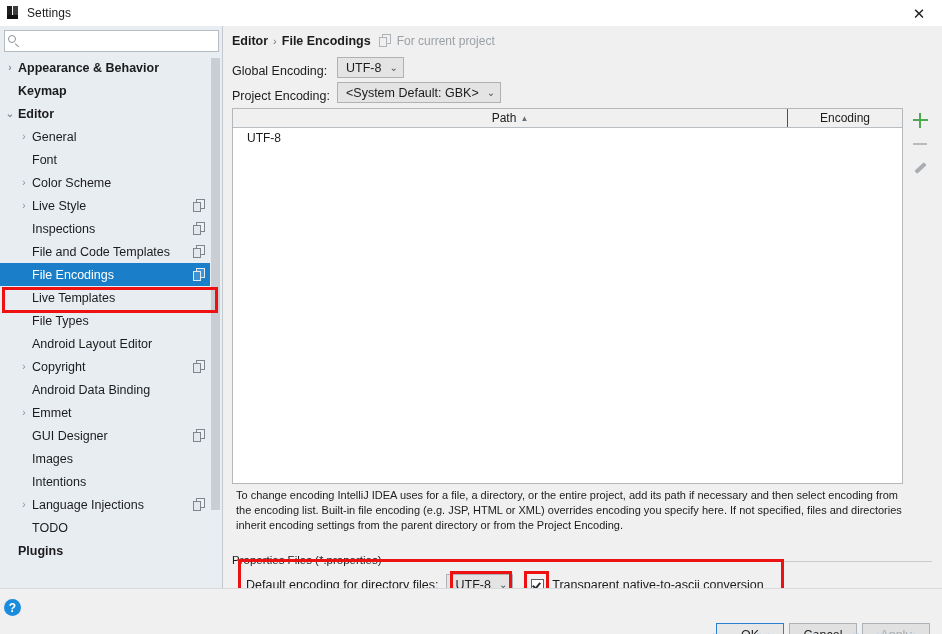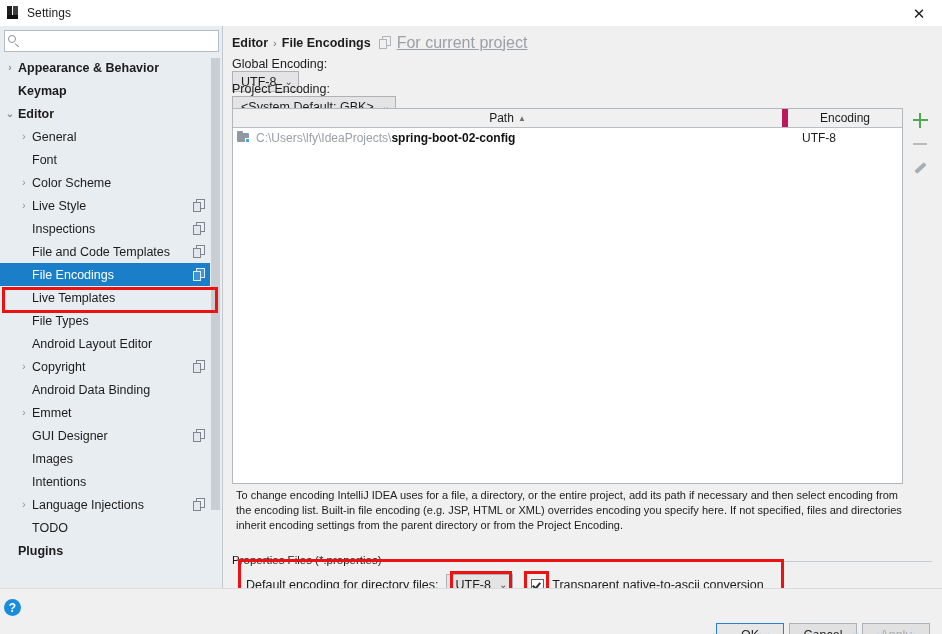--- a/index.html
+++ b/index.html
@@ -170,30 +170,30 @@
   }
   .breadcrumb {
     position: absolute; left: 8px; top: 8px;
     font-size: 12.5px; color: #1c1c1c;
     display: flex; align-items: center;
     white-space: nowrap;
   }
   .bc-strong { font-weight: bold; }
   .bc-sep { color: #6f7478; margin: 0 5px; font-size: 11px; }
   .bc-note {
-    color: #9aa0a6; margin-left: 8px; font-size: 16px;
-    display: flex; align-items: center; text-decoration: underline;
+    color: #9aa0a6; margin-left: 8px; font-size: 12px;
+    display: flex; align-items: center;
   }
   .bc-note .copy-badge { margin-right: 4px; }
   .bc-note .copy-badge .b1, .bc-note .copy-badge .b2 { border-color: #aeb4ba; background: #f0f0f0; }
 
   .form-row {
     position: absolute; left: 8px;
-    display: flex; align-items: flex-start;
-    font-size: 12.5px; color: #1c1c1c; flex-direction: column;
+    display: flex; align-items: flex-end;
+    font-size: 12.5px; color: #1c1c1c;
   }
   .form-row .flabel { width: 105px; }
   .combo {
     display: inline-flex; align-items: center;
     height: 21px;
     background: #e4e4e4;
     border: 1px solid #aeb2b6;
     padding: 0 5px 0 8px;
     font-size: 12.5px; color: #1c1c1c;
     white-space: nowrap;
@@ -213,21 +213,21 @@
   .thead {
     display: flex;
     height: 19px;
     background: #f0f0f0;
     border-bottom: 1px solid #b9bec3;
     font-size: 12px; color: #1c1c1c;
   }
   .th-path {
     flex: 0 0 555px;
     display: flex; align-items: center; justify-content: center;
-    border-right: 6px solid #be185d;
+    border-right: 1px solid #be185d;
     gap: 4px;
   }
   .th-enc {
     flex: 1 1 auto;
     display: flex; align-items: center; justify-content: center;
   }
   .sort-arrow { font-size: 8px; color: #6b7075; }
   .trow {
     display: flex; height: 19px; align-items: center;
     font-size: 12px;
@@ -534,29 +534,20 @@
           <div class="th-path">
             <span>Path</span>
             <span class="sort-arrow">▲</span>
           </div>
           <div class="th-enc">
             <span>Encoding</span>
           </div>
         </div>
         <div id="table-rows">
             <div class="trow">
-              <div class="td-path">
-                <span class="folder-icon">
-                  <span class="f1"></span>
-                  <span class="f2"></span>
-                  <span class="f3"></span>
-                </span>
-                <span class="path-prefix">C:\Users\lfy\IdeaProjects\</span>
-                <span class="path-name">spring-boot-02-config</span>
-              </div>
               <div class="td-enc">UTF-8</div>
             </div>
           </div>
       </div>
 
       <div class="table-tools">
         <div class="tool-btn">
           <span class="ico-plus">
               <span class="h"></span>
               <span class="v"></span>

